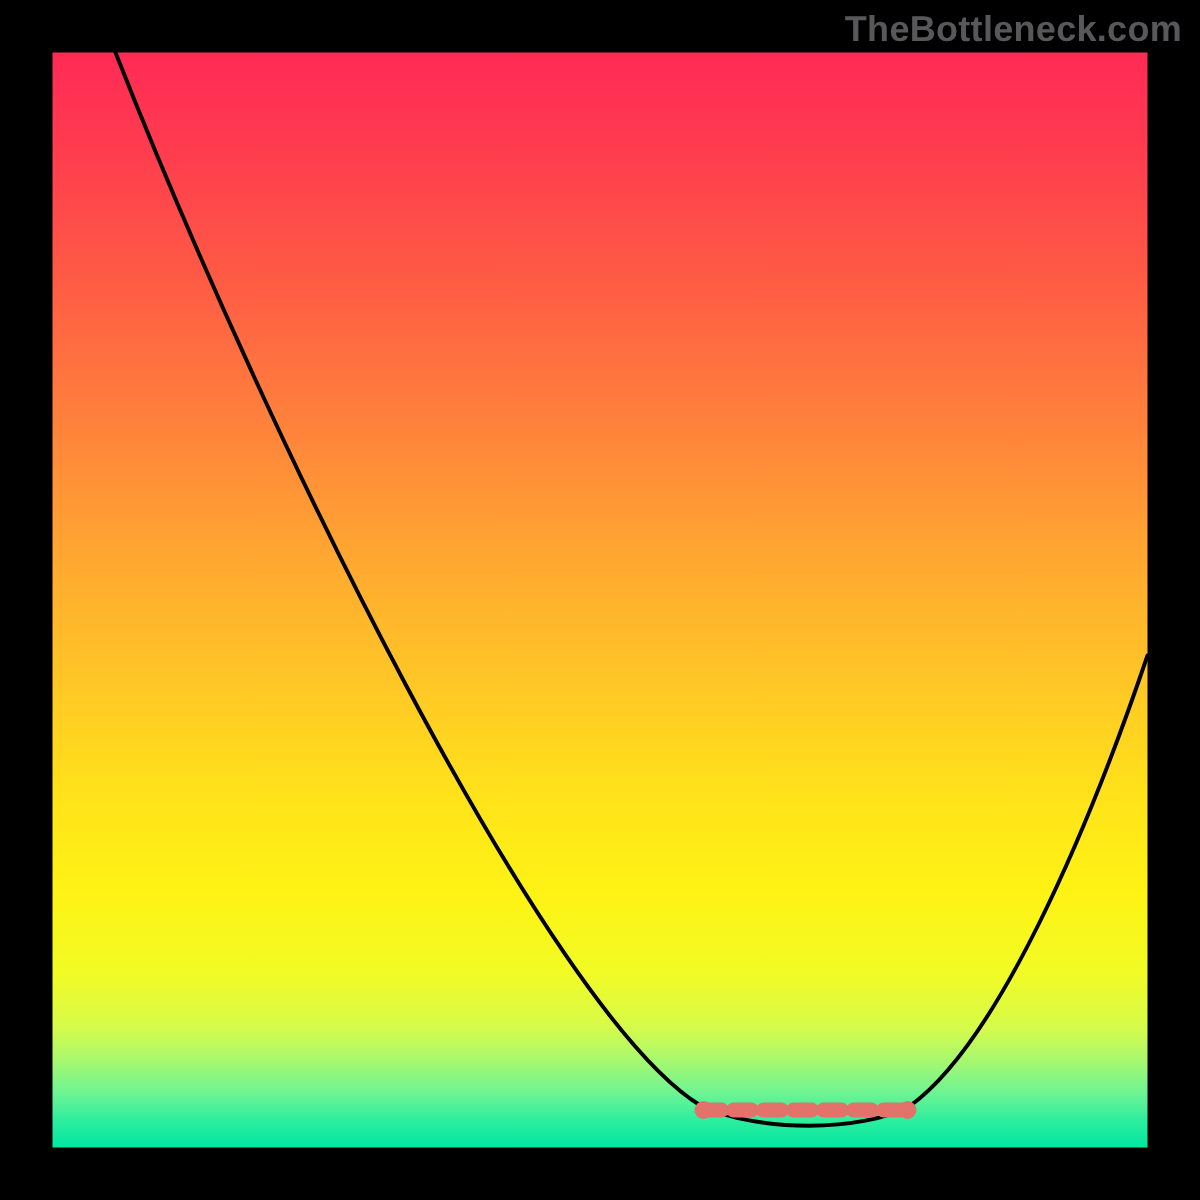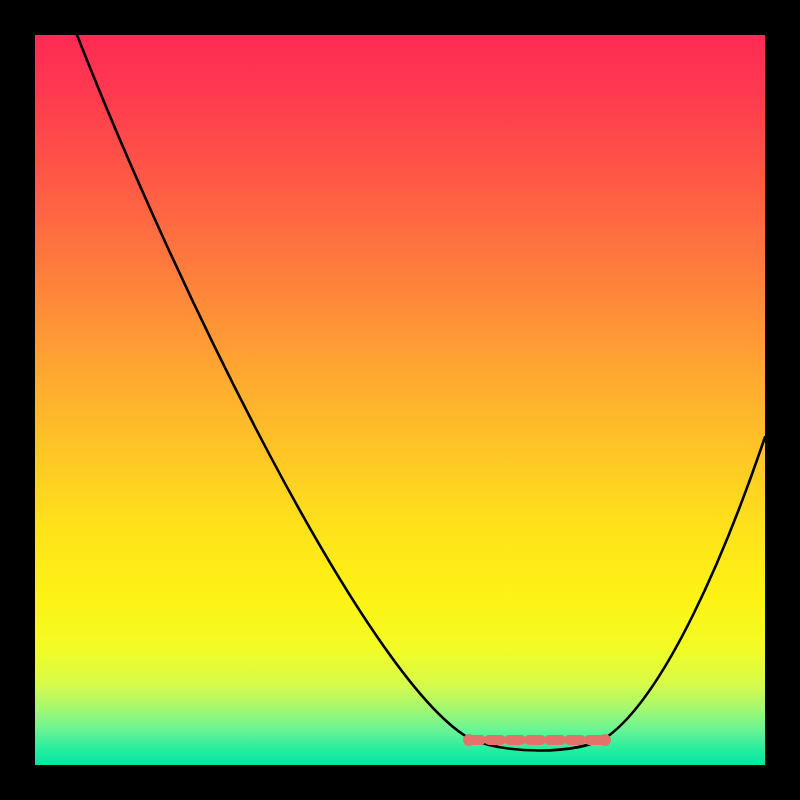--- a/index.html
+++ b/index.html
@@ -49,20 +49,21 @@
     inset: 0;
     width: 730px;
     height: 730px;
     overflow: visible;
   }
 </style>
 </head>
 <body>
 <div class="wrap">
 
+  <span class="watermark">TheBottleneck.com</span>
 
   <div class="plot">
     <div class="gradient"></div>
     <svg class="curve" viewBox="0 0 730 730" preserveAspectRatio="none">
 
       <path fill="none" stroke="#000" stroke-width="2.6" stroke-linecap="round" d="M 42 0 C 140 250, 330 640, 432 702 C 470 720, 540 720, 572 702 C 630 660, 690 520, 730 402"></path>
 
       <path fill="none" stroke-linecap="round" stroke="#e2726a" stroke-width="10" stroke-dasharray="12 8" d="M 434 705 L 570 705"></path>
 
     <circle cx="434" cy="705" r="6" fill="#e2726a"></circle>

